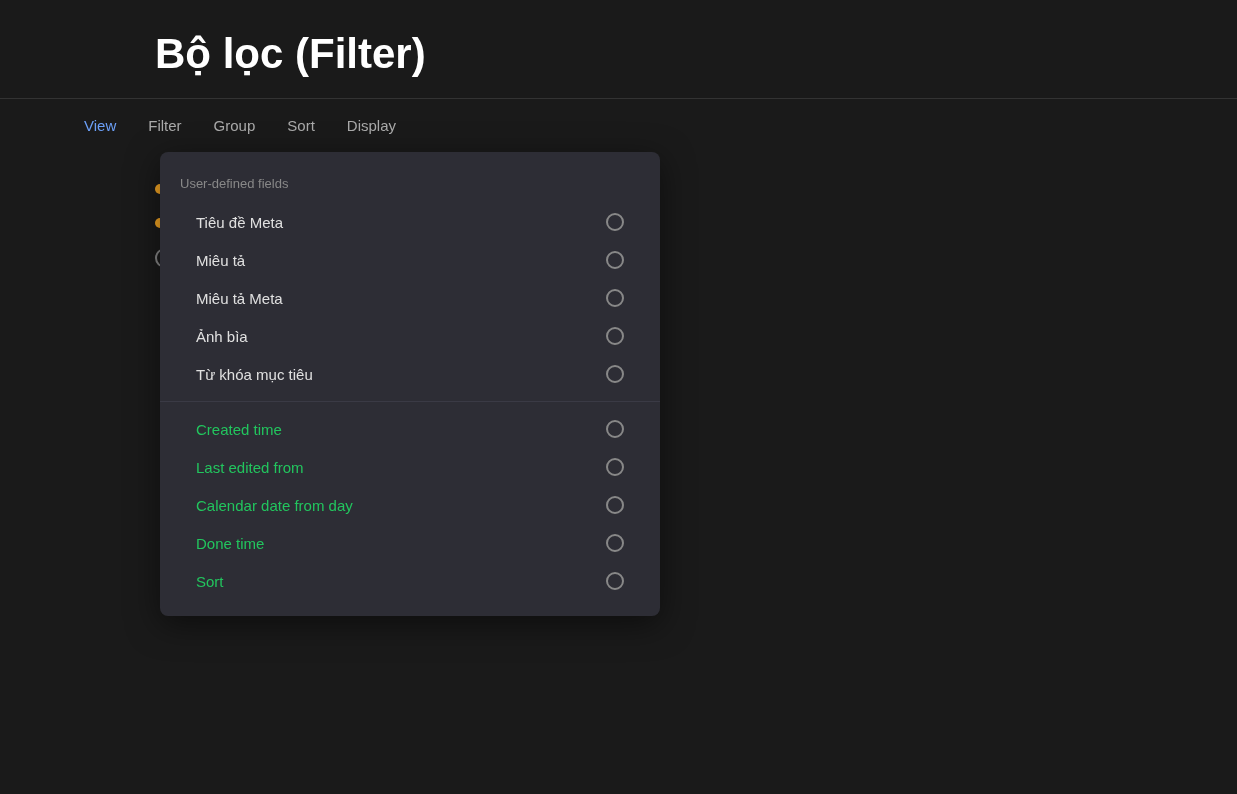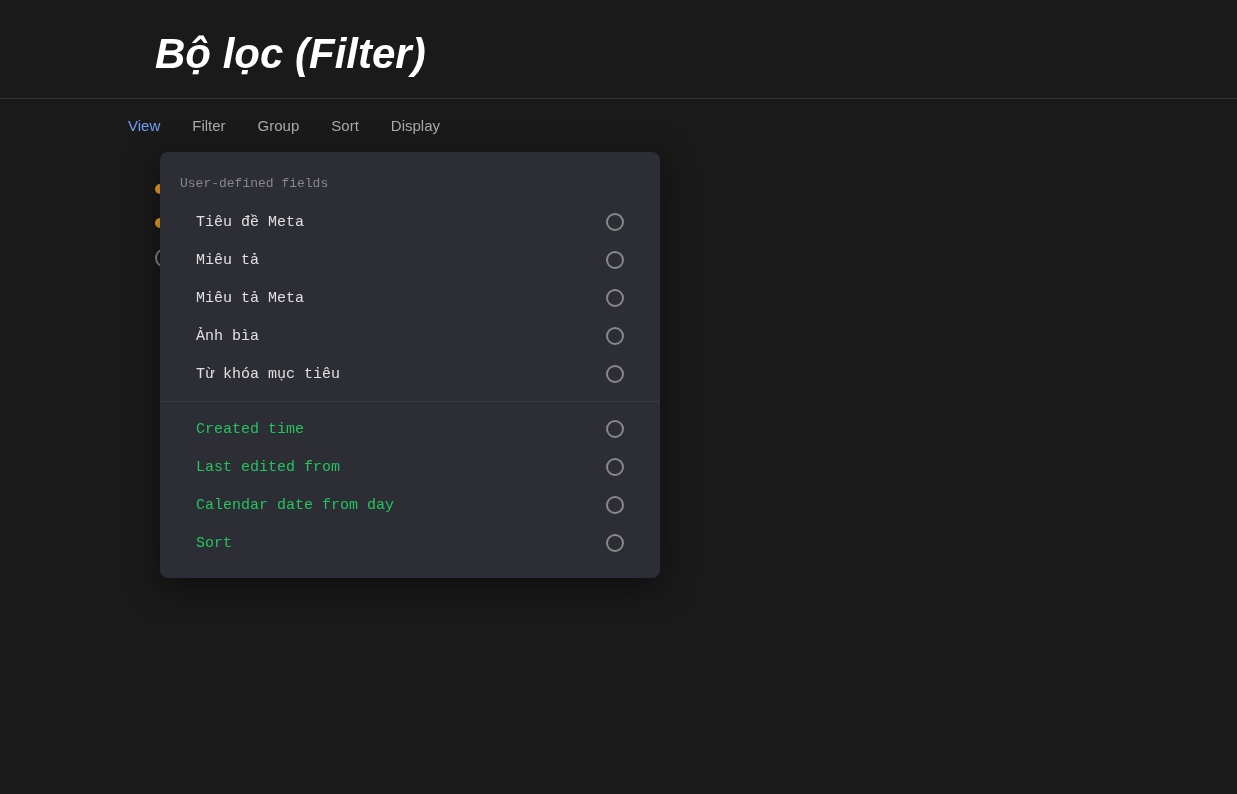--- a/index.html
+++ b/index.html
@@ -16,53 +16,51 @@
       height: 794px;
       overflow: hidden;
       position: relative;
     }
 
     .page-title {
       font-size: 42px;
       font-weight: 700;
       color: #ffffff;
       padding: 30px 0 20px 155px;
-      font-style: italic;
     }
 
     .divider {
       height: 1px;
       background-color: #333;
       margin: 0 0 0 0;
     }
 
     .toolbar {
       display: flex;
       align-items: center;
       gap: 8px;
-      padding: 12px 116px;
+      padding: 12px 72px;
     }
 
     .toolbar-item {
       padding: 6px 12px;
       border-radius: 4px;
       cursor: pointer;
       font-size: 15px;
       color: #aaaaaa;
     }
 
     .toolbar-item.active {
       color: #6b9ff7;
     }
 
     .main-content {
       display: flex;
       position: relative;
       padding-left: 155px;
-      font-family: Liberation Mono, monospace;
     }
 
     .list-area {
       padding-top: 20px;
       min-width: 300px;
     }
 
     .list-item {
       display: flex;
       align-items: center;
@@ -224,20 +222,24 @@
     <div class="field-item">
       <span class="field-name system">Last edited from</span>
       <div class="radio-circle"></div>
     </div>
 
     <div class="field-item">
       <span class="field-name system">Calendar date from day</span>
       <div class="radio-circle"></div>
     </div>
 
+    <div class="field-item">
+      <span class="field-name system">Done time</span>
+      <div class="radio-circle"></div>
+    </div>
 
     <div class="field-item">
       <span class="field-name system">Sort</span>
       <div class="radio-circle"></div>
     </div>
 
   </div>
 </div>
 
 </body></html>

